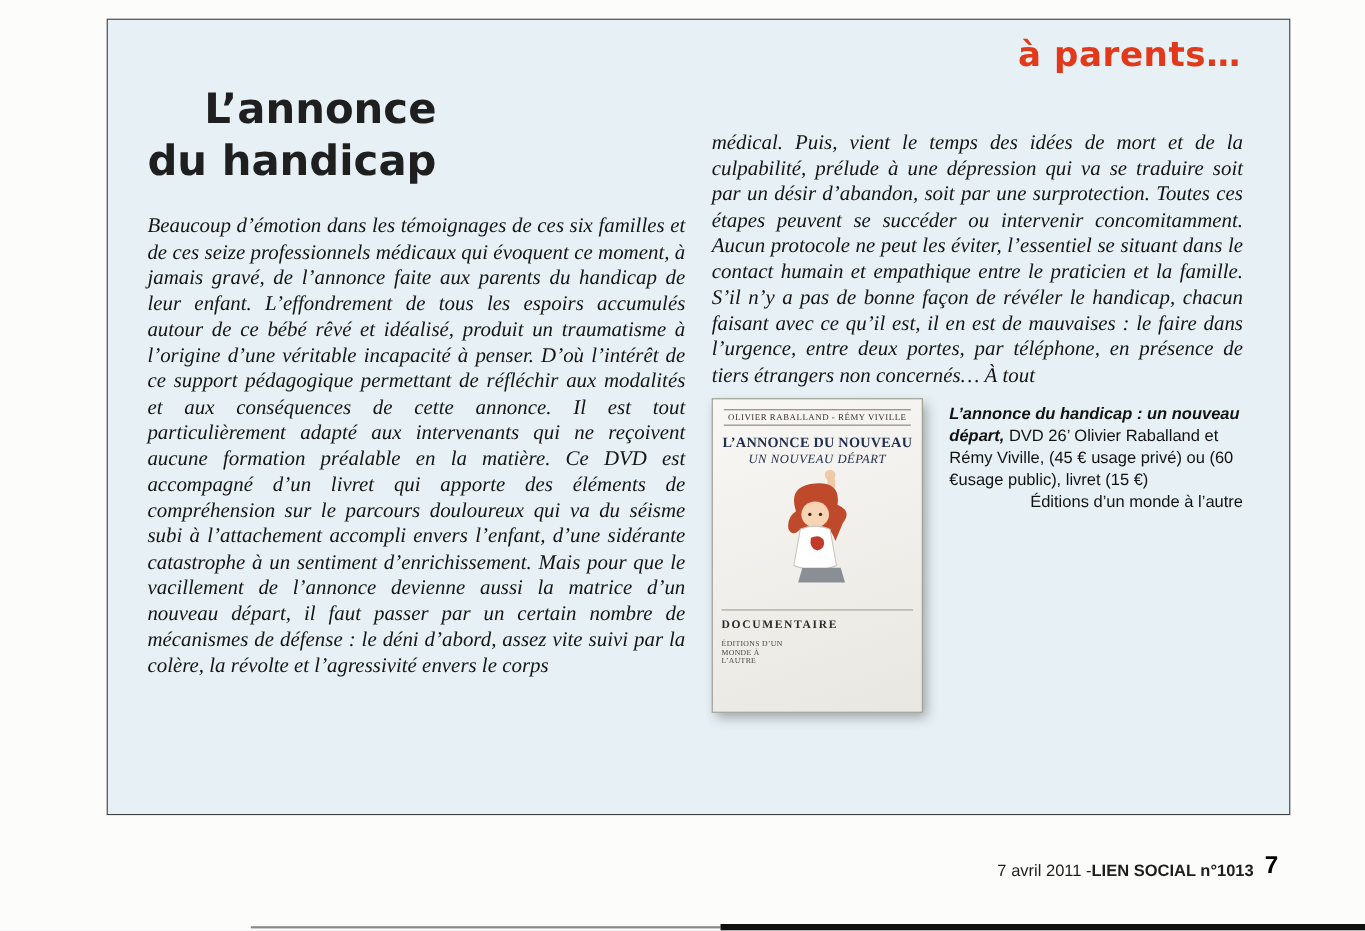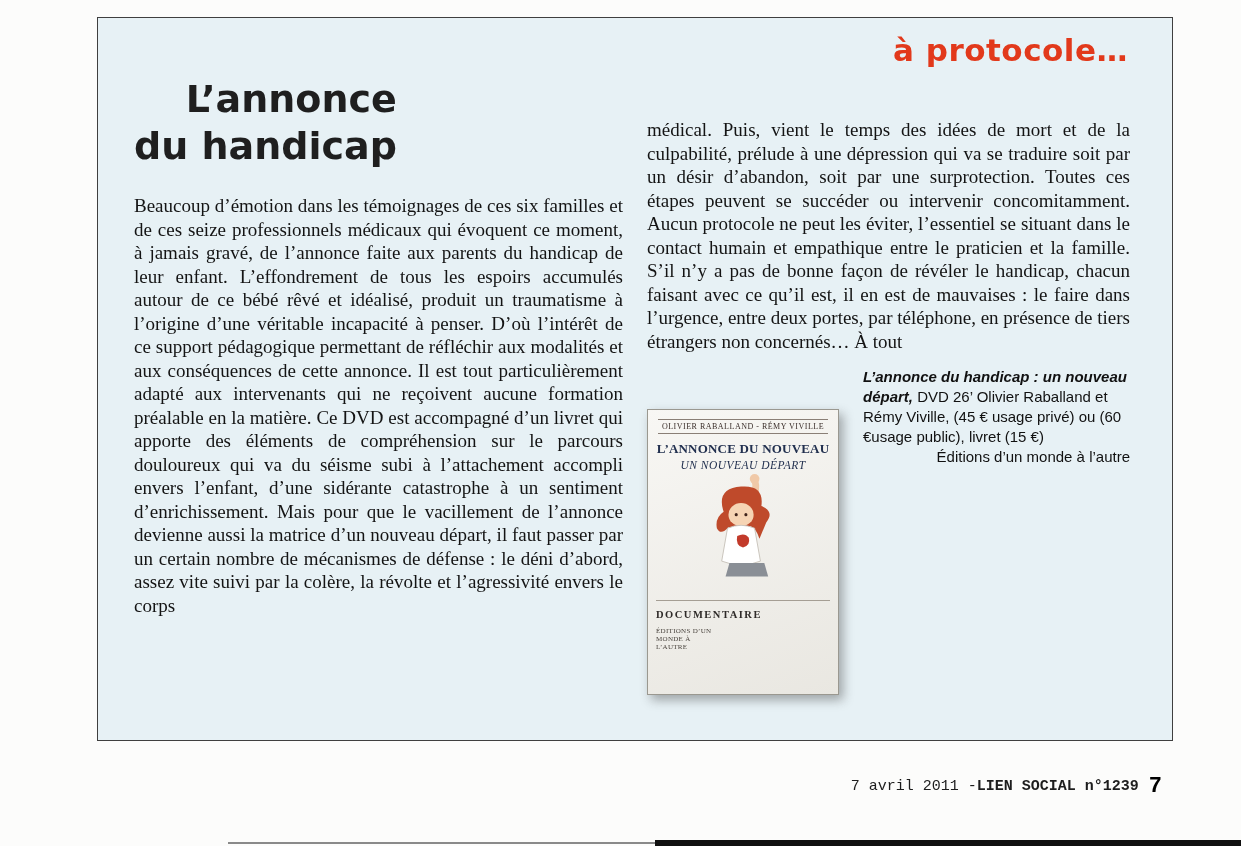--- a/index.html
+++ b/index.html
@@ -10,60 +10,60 @@
            background:#e7f1f5; border:1px solid #3f3f3f; }
   .signaler { position:absolute; top:14px; right:44px;
               font-family:"DejaVu Sans", sans-serif; font-weight:bold;
               font-size:31px; color:#e2391b; letter-spacing:0.5px; }
   .title { position:absolute; left:36px; top:58px;
            font-family:"DejaVu Sans", sans-serif; font-size:38px; line-height:47px;
            color:#1f1f1f; }
   .left-col { position:absolute; left:36px; top:176px; width:489px; }
   .right-col { position:absolute; left:549px; top:100px; width:483px; }
   .body-text { font-size:19px; line-height:23.5px; color:#141414;
-               text-align:justify; hyphens:auto; }
+               text-align:justify; hyphens:auto;font-style:italic; }
   .dvd-float { float:left; width:198px; margin:9px 18px 6px 0; }
   .dvd-card { width:192px; height:286px;
               background:linear-gradient(160deg,#f8f7f4,#e9e7e1);
               border:1px solid #9a9890; box-shadow:4px 5px 10px rgba(40,40,40,0.38);
-              padding:9px 8px 7px; display:flex; flex-direction:column; align-items:center;margin-top:47px; }
+              padding:9px 8px 7px; display:flex; flex-direction:column; align-items:center; }
   .dvd-authors { font-size:8px; letter-spacing:0.5px; color:#3a2e2a;
                  border-top:1px solid #8a7f76; border-bottom:1px solid #8a7f76;
                  padding:2px 4px; text-transform:uppercase; white-space:nowrap; }
   .dvd-title { margin-top:7px; font-size:13px; font-weight:bold; color:#22304f;
                letter-spacing:0.2px; text-align:center; white-space:nowrap; }
   .dvd-subtitle { font-style:italic; font-size:11.5px; color:#22304f; margin-top:2px;
                   letter-spacing:0.5px; }
   .dvd-art { margin-top:2px; }
   .dvd-genre-band { width:100%; border-top:1px solid #a59e94;
                     padding-top:3px; margin-top:1px; }
   .dvd-genre { font-size:10.5px; font-weight:bold; letter-spacing:1.5px; color:#2e2a28; }
   .dvd-publisher { margin-top:5px; align-self:flex-start; width:58px;
                    font-size:7px; line-height:8px; color:#4a443e; letter-spacing:0.3px;
                    text-transform:uppercase; }
   .caption { margin-top:14px; font-family:"Liberation Sans", sans-serif;
              font-size:15px; line-height:20px; color:#111;padding-left:24px; }
   .cap-title { font-weight:bold; font-style:italic; }
   .cap-line { display:block;text-align:right; }
   .footer { position:absolute; top:774px; right:79px;
-            font-family:Liberation Mono, monospace; font-size:15px; color:#1d1d1d;
-            display:flex; align-items:center; }
+            font-family:Liberation Sans, sans-serif; font-size:15px; color:#1d1d1d;
+            display:flex; align-items:flex-end; }
   .footer .mag { font-weight:bold; }
   .footer .pagenum { font-weight:bold; font-size:22px; margin-left:10px; color:#000; }
   .scan-strip-dark { position:absolute; bottom:0; left:655px; width:586px; height:6px; background:#101010; }
   .scan-strip-gray { position:absolute; bottom:2px; left:228px; width:427px; height:2px; background:#8a8a8a; }
 </style>
 </head>
 <body>
 
 <div class="sheet">
 
   <div class="panel">
 
-    <div class="signaler">à protocole…</div>
+    <div class="signaler">à parents…</div>
 
     <h1 class="title">
       <span class="cap-line">L’annonce</span>
       <span class="cap-line">du handicap</span>
     </h1>
 
     <div class="left-col">
       <p class="body-text">Beaucoup d’émotion dans les témoignages de ces six familles et de ces seize professionnels médicaux qui évoquent ce moment, à jamais gravé, de l’annonce faite aux parents du handicap de leur enfant. L’effondrement de tous les espoirs accumulés autour de ce bébé rêvé et idéalisé, produit un traumatisme à l’origine d’une véritable incapacité à penser. D’où l’intérêt de ce support pédagogique permettant de réfléchir aux modalités et aux conséquences de cette annonce. Il est tout particulièrement adapté aux intervenants qui ne reçoivent aucune formation préalable en la matière. Ce DVD est accompagné d’un livret qui apporte des éléments de compréhension sur le parcours douloureux qui va du séisme subi à l’attachement accompli envers l’enfant, d’une sidérante catastrophe à un sentiment d’enrichissement. Mais pour que le vacillement de l’annonce devienne aussi la matrice d’un nouveau départ, il faut passer par un certain nombre de mécanismes de défense : le déni d’abord, assez vite suivi par la colère, la révolte et l’agressivité envers le corps</p>
     </div>
 
@@ -99,20 +99,20 @@
       <div class="caption">
         <span class="cap-title">L’annonce du handicap : un nouveau départ,</span><span> DVD 26’ Olivier Raballand et Rémy Viville, (45 € usage privé) ou (60 €usage public), livret (15 €)</span>
         <span class="cap-line">Éditions d’un monde à l’autre</span>
       </div>
     </div>
 
   </div>
 
   <div class="footer">
     <span>7 avril 2011 - </span>
-    <span class="mag">LIEN SOCIAL n°1239</span>
+    <span class="mag">LIEN SOCIAL n°1013</span>
     <span class="pagenum">7</span>
   </div>
 
   <div class="scan-strip-gray"></div>
   <div class="scan-strip-dark"></div>
 
 </div>
 
 </body></html>

